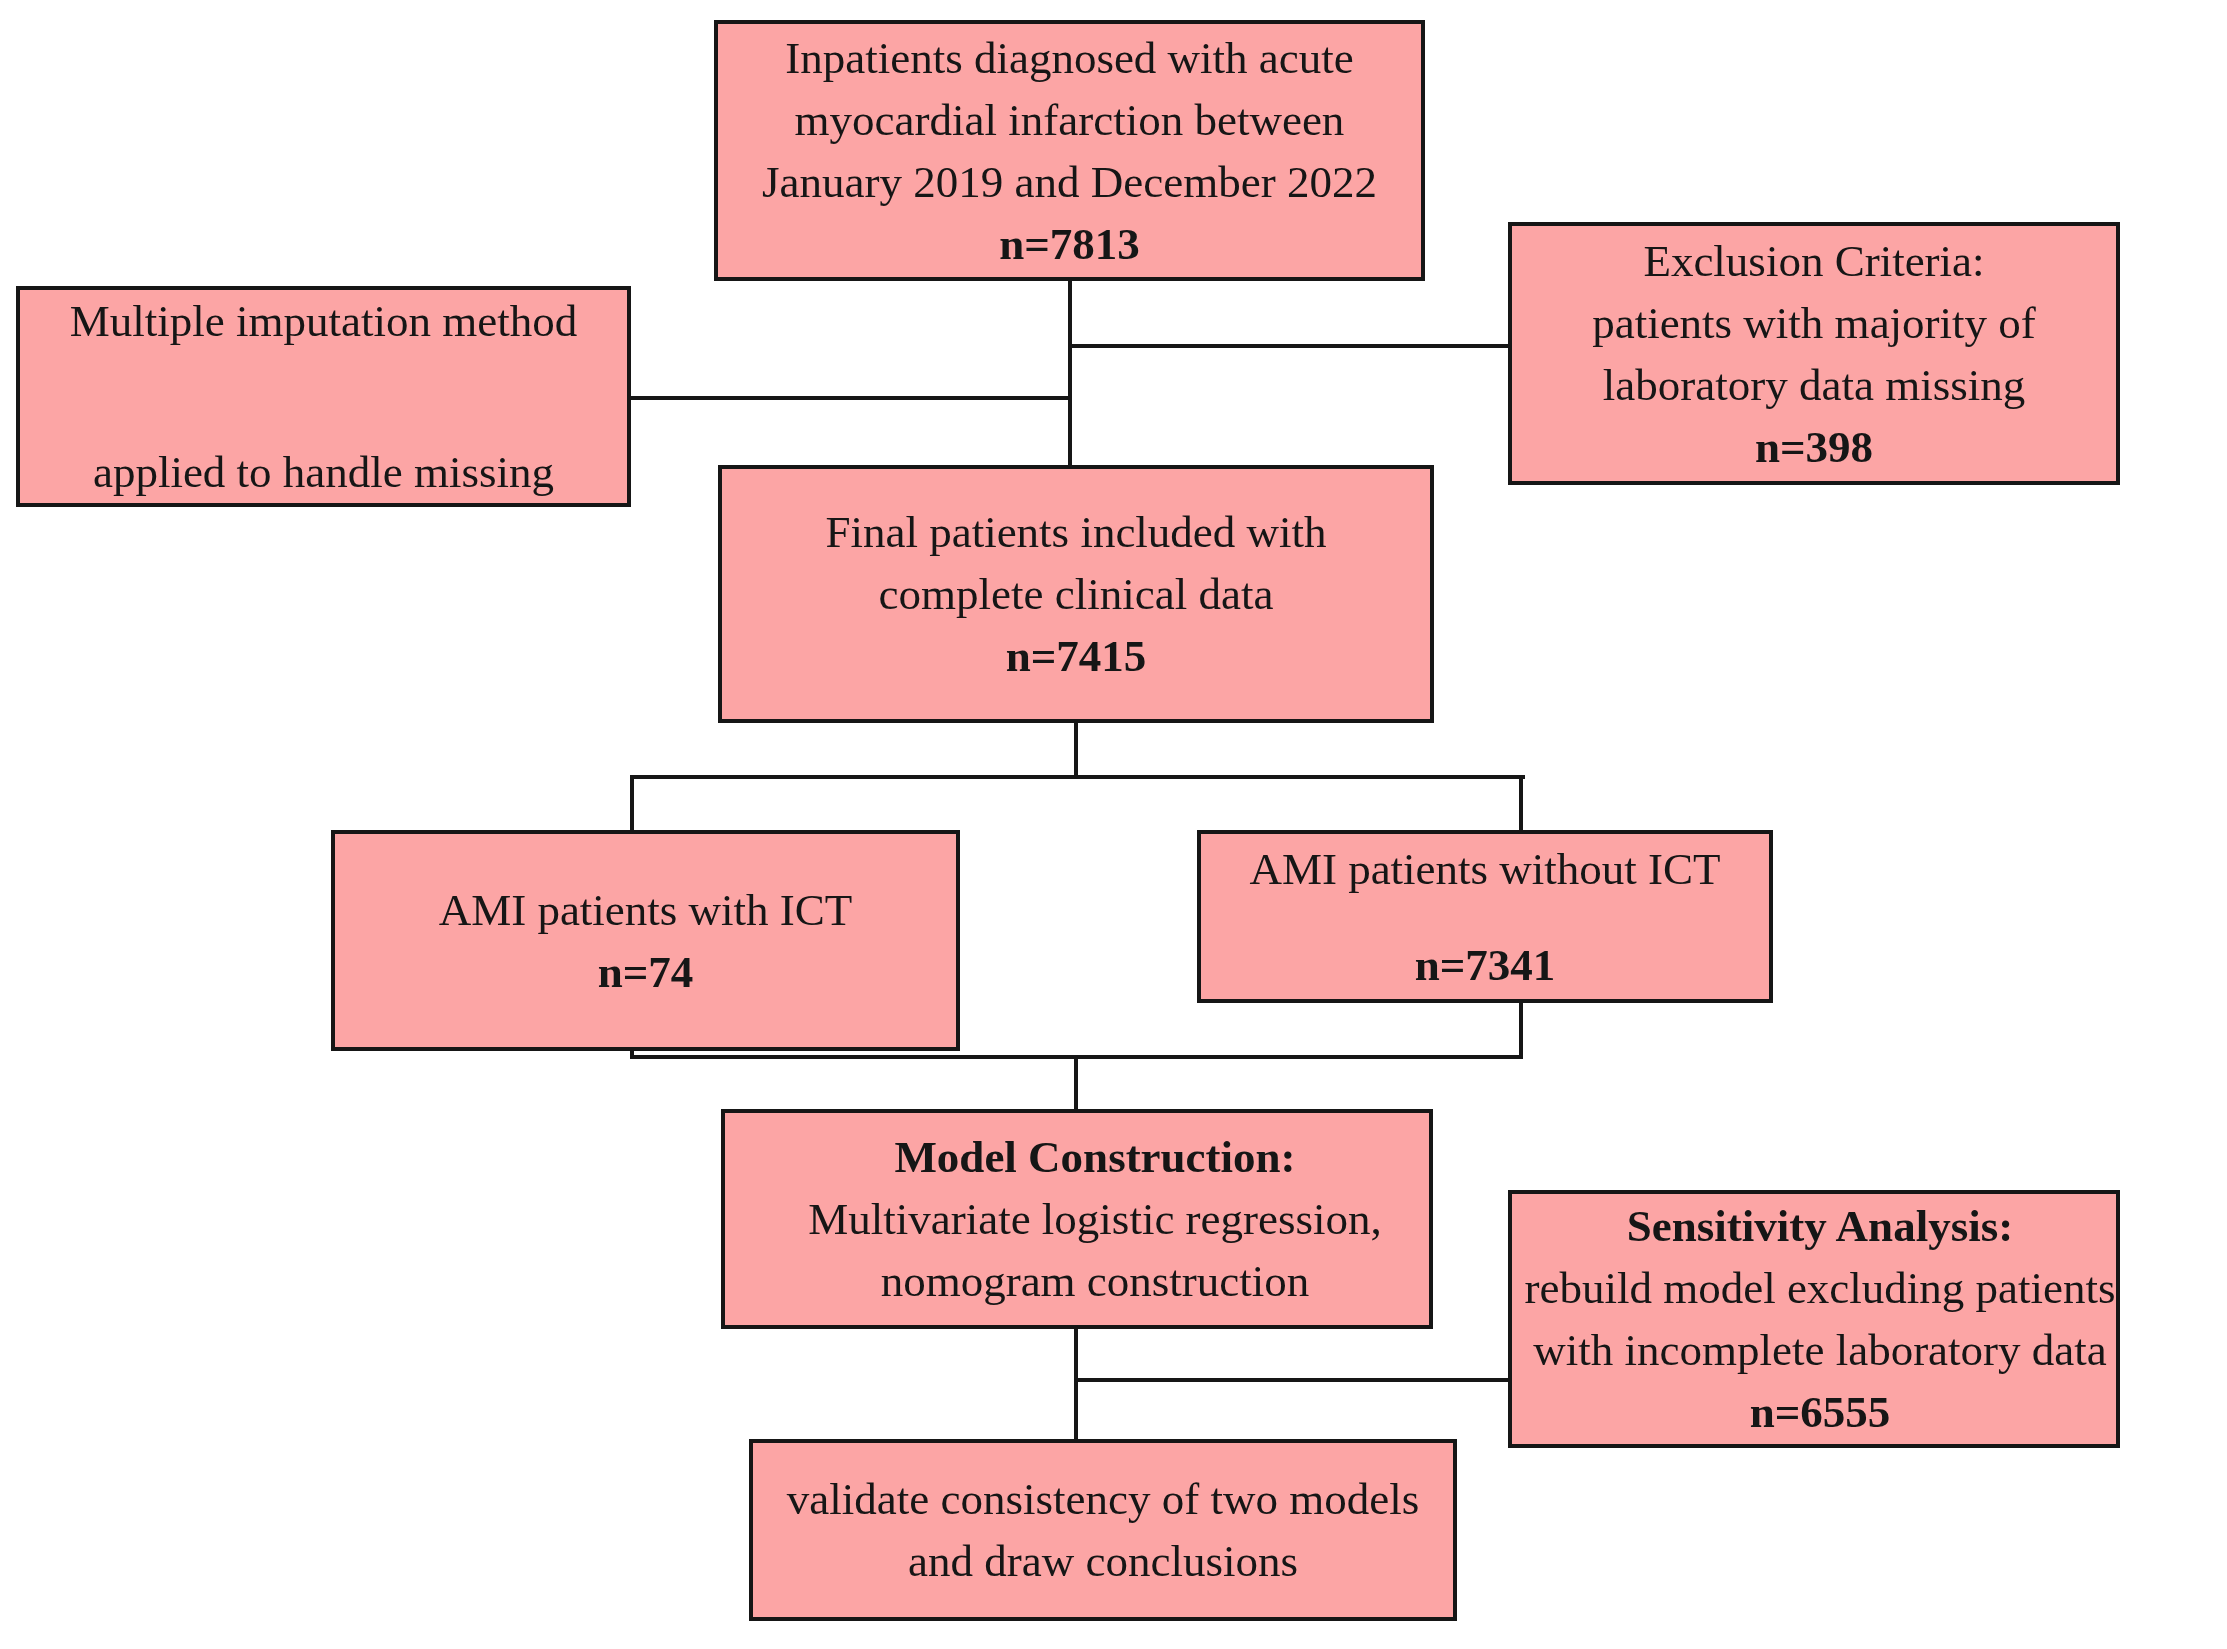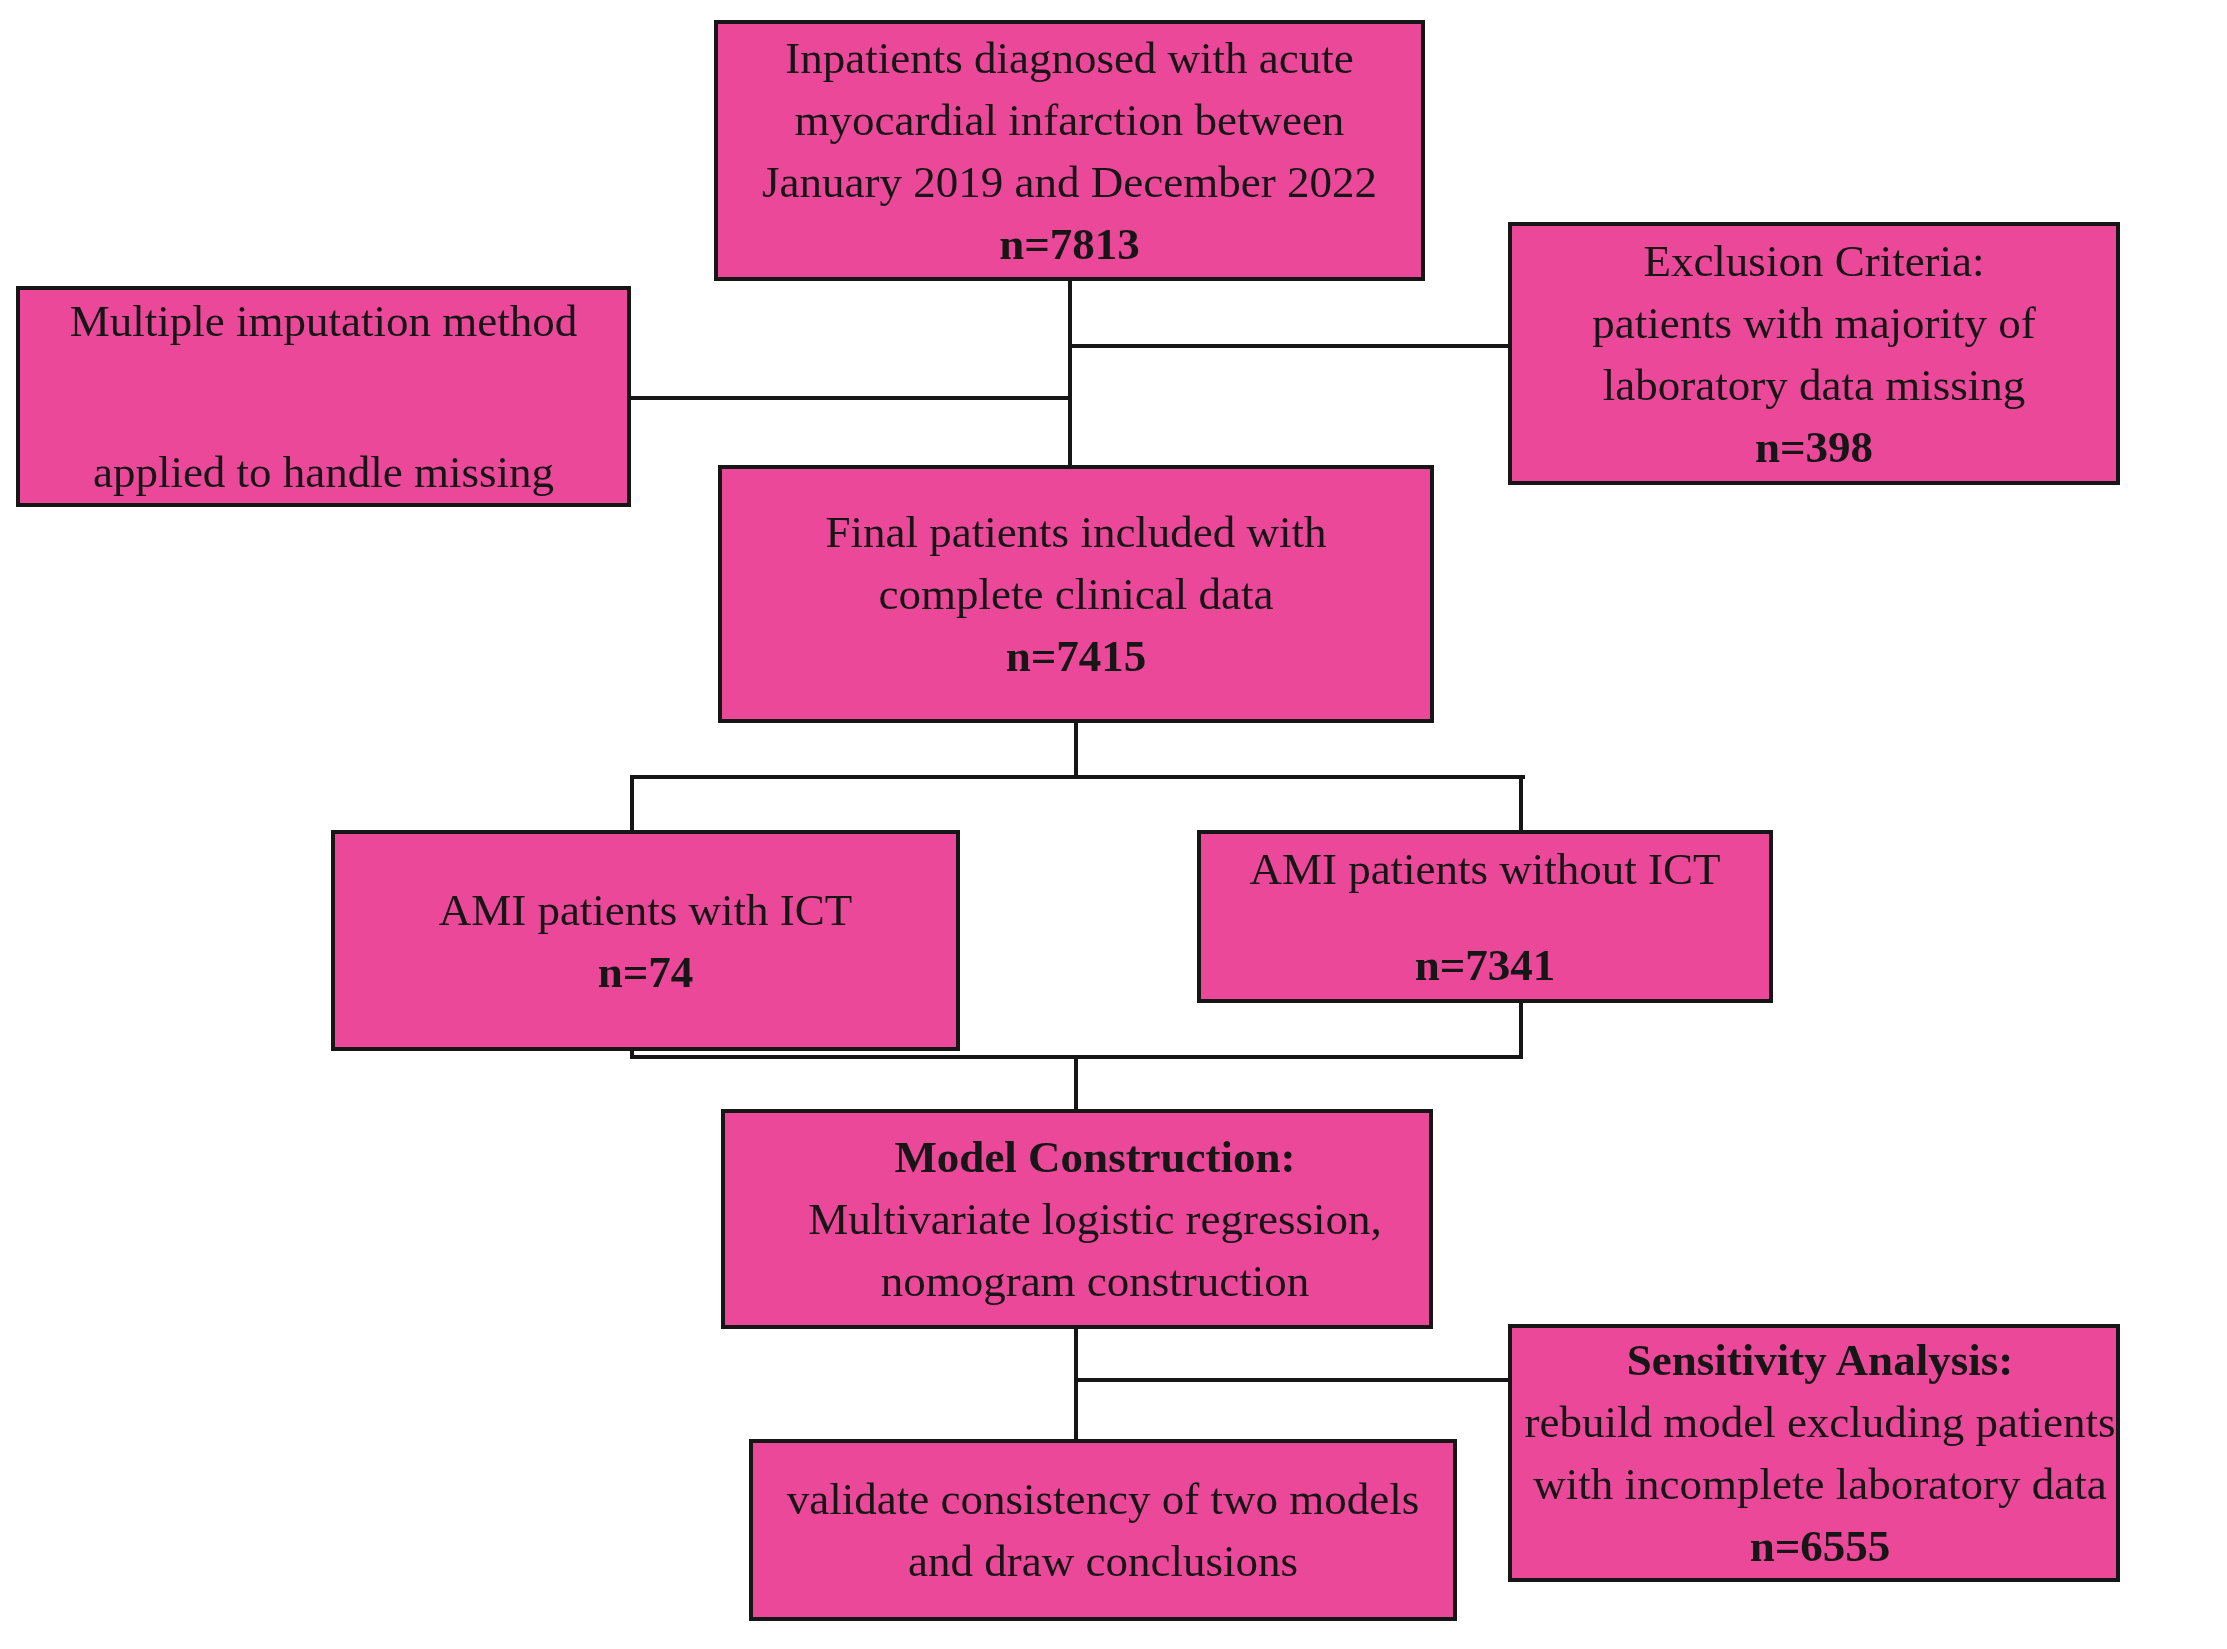--- a/index.html
+++ b/index.html
@@ -13,21 +13,21 @@
     height: 1650px;
     background: #ffffff;
     font-family: "Liberation Serif", "DejaVu Serif", serif;
     color: #161616;
     overflow: hidden;
   }
   .fbox {
     position: absolute;
     box-sizing: border-box;
     border: 4.3px solid #161616;
-    background: #ec4899;
+    background: #fca5a5;
     display: flex;
     flex-direction: column;
     justify-content: center;
     align-items: center;
     text-align: center;
     z-index: 2;
   }
   .line {
     font-size: 45px;
     line-height: 62px;
@@ -43,21 +43,21 @@
   }
 
   
   #box-enrollment   { left: 714px;  top: 20px;   width: 711px; height: 261px; }
   #box-imputation   { left: 16px;   top: 286px;  width: 615px; height: 221px; justify-content: space-between; }
   #box-exclusion    { left: 1508px; top: 222px;  width: 612px; height: 263px; }
   #box-final        { left: 718px;  top: 465px;  width: 716px; height: 258px; }
   #box-ami-ict      { left: 331px;  top: 830px; width: 629px; height: 221px; font-family: Liberation Serif, serif; }
   #box-ami-no-ict   { left: 1197px; top: 830px; width: 576px; height: 173px; gap: 34px; }
   #box-model        { left: 721px; top: 1109px; width: 712px; height: 220px; padding-left: 36px; }
-  #box-sensitivity  { left: 1508px; top: 1324px; width: 612px; height: 258px; padding-left: 12px; }
+  #box-sensitivity  { left: 1508px; top: 1190px; width: 612px; height: 258px; padding-left: 12px; }
   #box-validate     { left: 721px; top: 1439px; width: 708px; height: 182px; margin-left: 28px; }
 </style>
 </head>
 <body>
 
 <div id="canvas">
 
   <div class="conn" style="left:1068px; top:280px;  width:4.3px;    height:188px;"></div>
   <div class="conn" style="left:627px;  top:396px;  width:445px;  height:4.3px;"></div>
   <div class="conn" style="left:1068px; top:344px;  width:444px;  height:4.3px;"></div>

